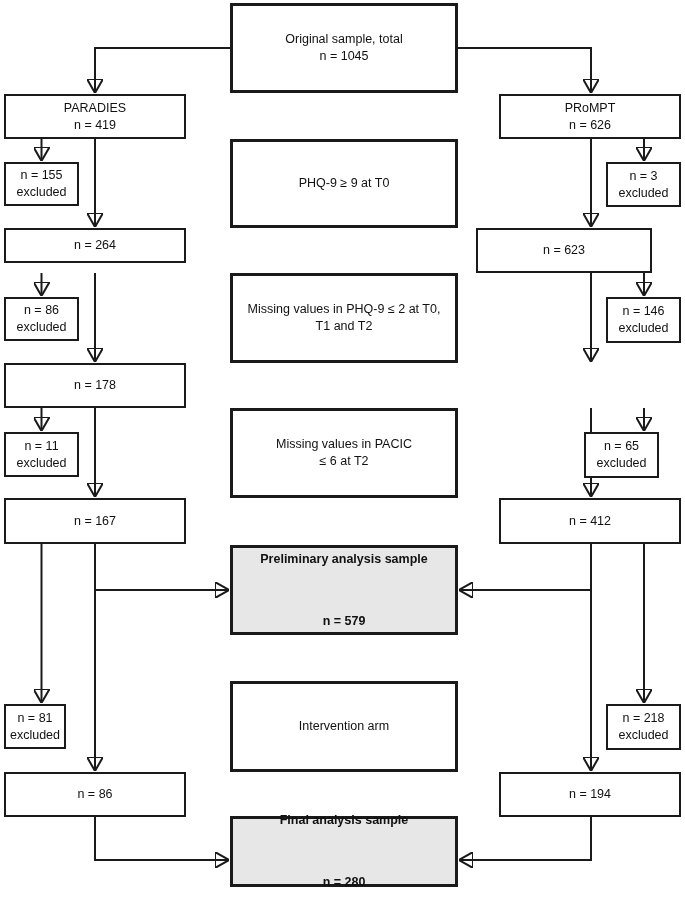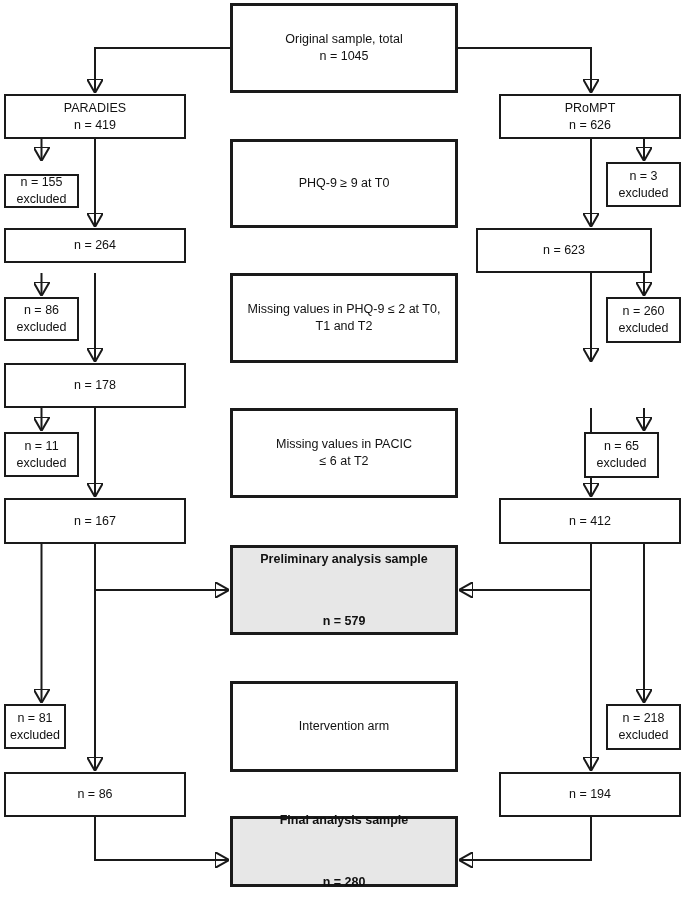--- a/index.html
+++ b/index.html
@@ -112,21 +112,21 @@
   </div>
   <div class="box shaded" style="left:230px;top:816px;width:228px;height:71px">
     <span>Final analysis sample</span>
     <span>n = 280</span>
   </div>
 
   <div class="box" style="left:4px;top:94px;width:182px;height:45px">
     <span>PARADIES</span>
     <span>n = 419</span>
   </div>
-  <div class="box" style="left:4px;top:174px;width:75px;height:34px">
+  <div class="box" style="left:4px;top:162px;width:75px;height:44px">
     <span>n = 155</span>
     <span>excluded</span>
   </div>
   <div class="box" style="left:4px;top:228px;width:182px;height:35px">
     <span>n = 264</span>
   </div>
   <div class="box" style="left:4px;top:297px;width:75px;height:44px">
     <span>n = 86</span>
     <span>excluded</span>
   </div>
@@ -153,21 +153,21 @@
     <span>n = 626</span>
   </div>
   <div class="box" style="left:606px;top:162px;width:75px;height:45px">
     <span>n = 3</span>
     <span>excluded</span>
   </div>
   <div class="box" style="left:476px;top:228px;width:176px;height:45px">
     <span>n = 623</span>
   </div>
   <div class="box" style="left:606px;top:297px;width:75px;height:46px">
-    <span>n = 260</span>
+    <span>n = 146</span>
     <span>excluded</span>
   </div>
   <div class="box" style="left:584px;top:432px;width:75px;height:46px">
     <span>n = 65</span>
     <span>excluded</span>
   </div>
   <div class="box" style="left:499px;top:498px;width:182px;height:46px">
     <span>n = 412</span>
   </div>
   <div class="box" style="left:606px;top:704px;width:75px;height:46px">

